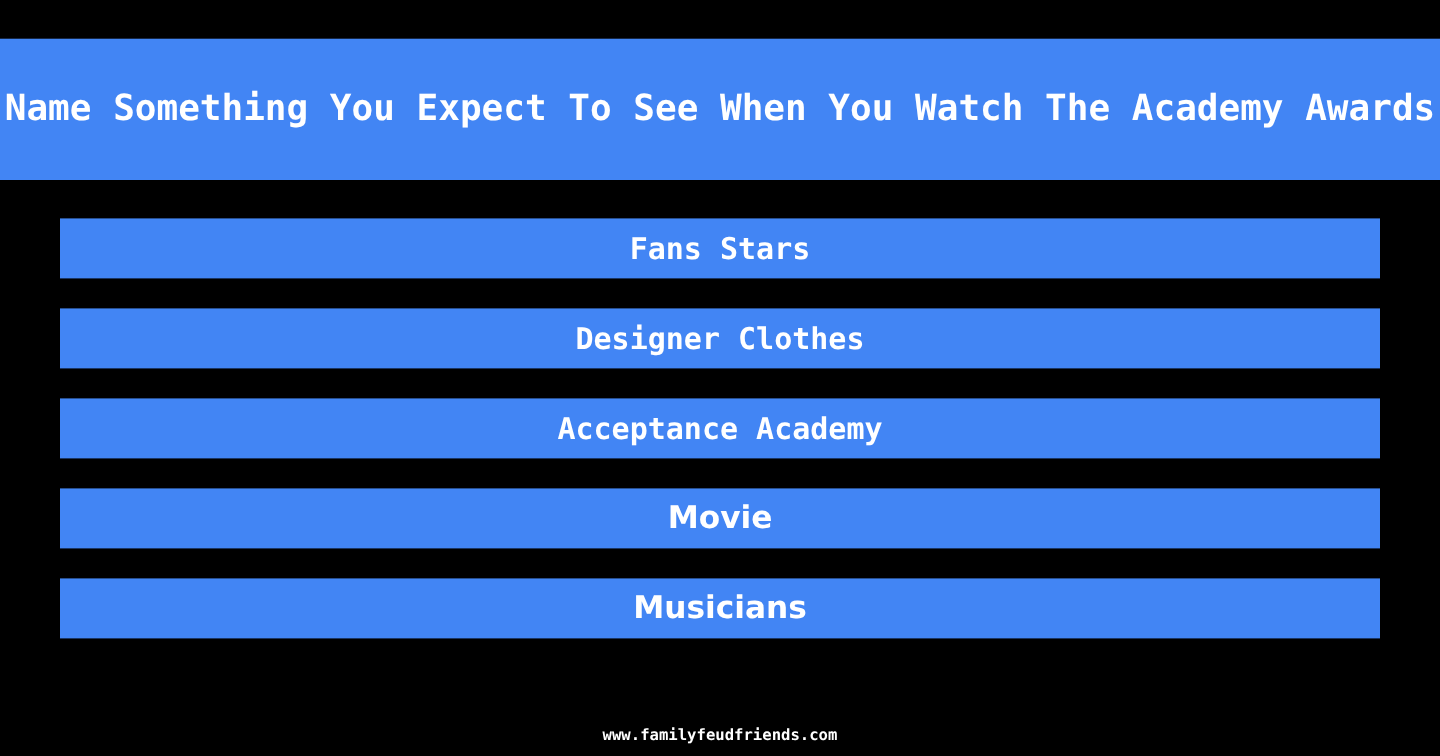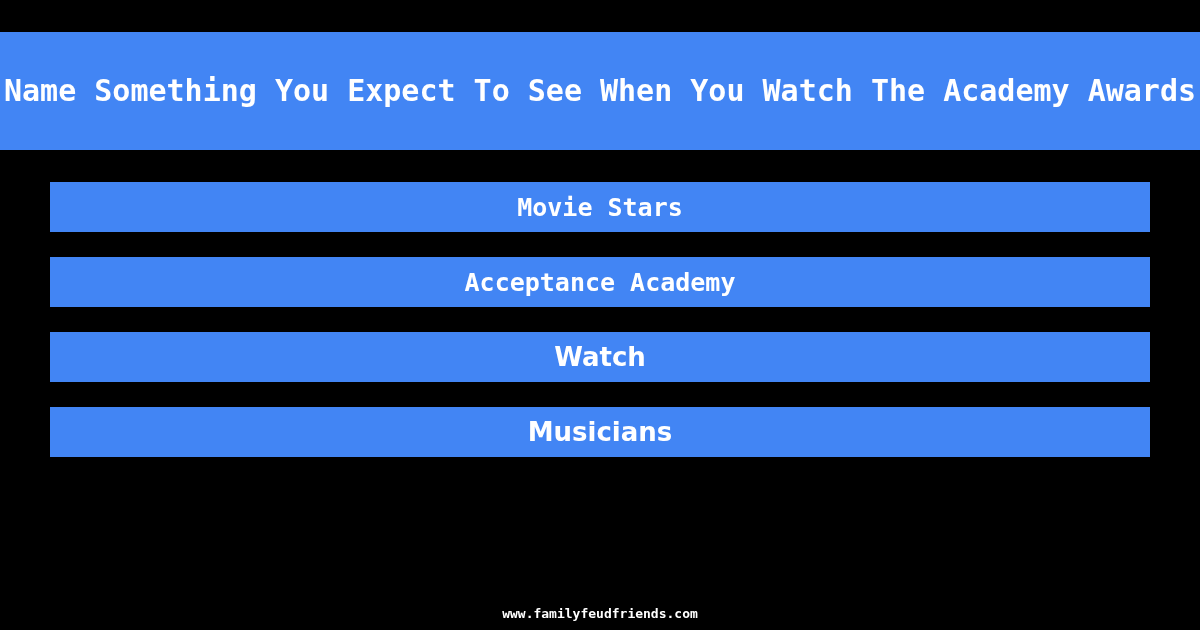--- a/index.html
+++ b/index.html
@@ -103,31 +103,34 @@
 
 <div id="page">
 
   <div class="header-band">
     <div class="header-title">Name Something You Expect To See When You Watch The Academy Awards</div>
   </div>
 
   <div class="answers">
 
     <div class="answer-row">
-      <span class="answer-text">Movie Stars</span>
+      <span class="answer-text">Fans Stars</span>
     </div>
 
+    <div class="answer-row">
+      <span class="answer-text">Designer Clothes</span>
+    </div>
 
     <div class="answer-row">
       <span class="answer-text">Acceptance Academy</span>
     </div>
 
 
     <div class="answer-row alt">
-      <span class="answer-text">Watch</span>
+      <span class="answer-text">Movie</span>
     </div>
 
 
     <div class="answer-row alt">
       <span class="answer-text">Musicians</span>
     </div>
 
   </div>
 
   <div class="watermark">www.familyfeudfriends.com</div>

